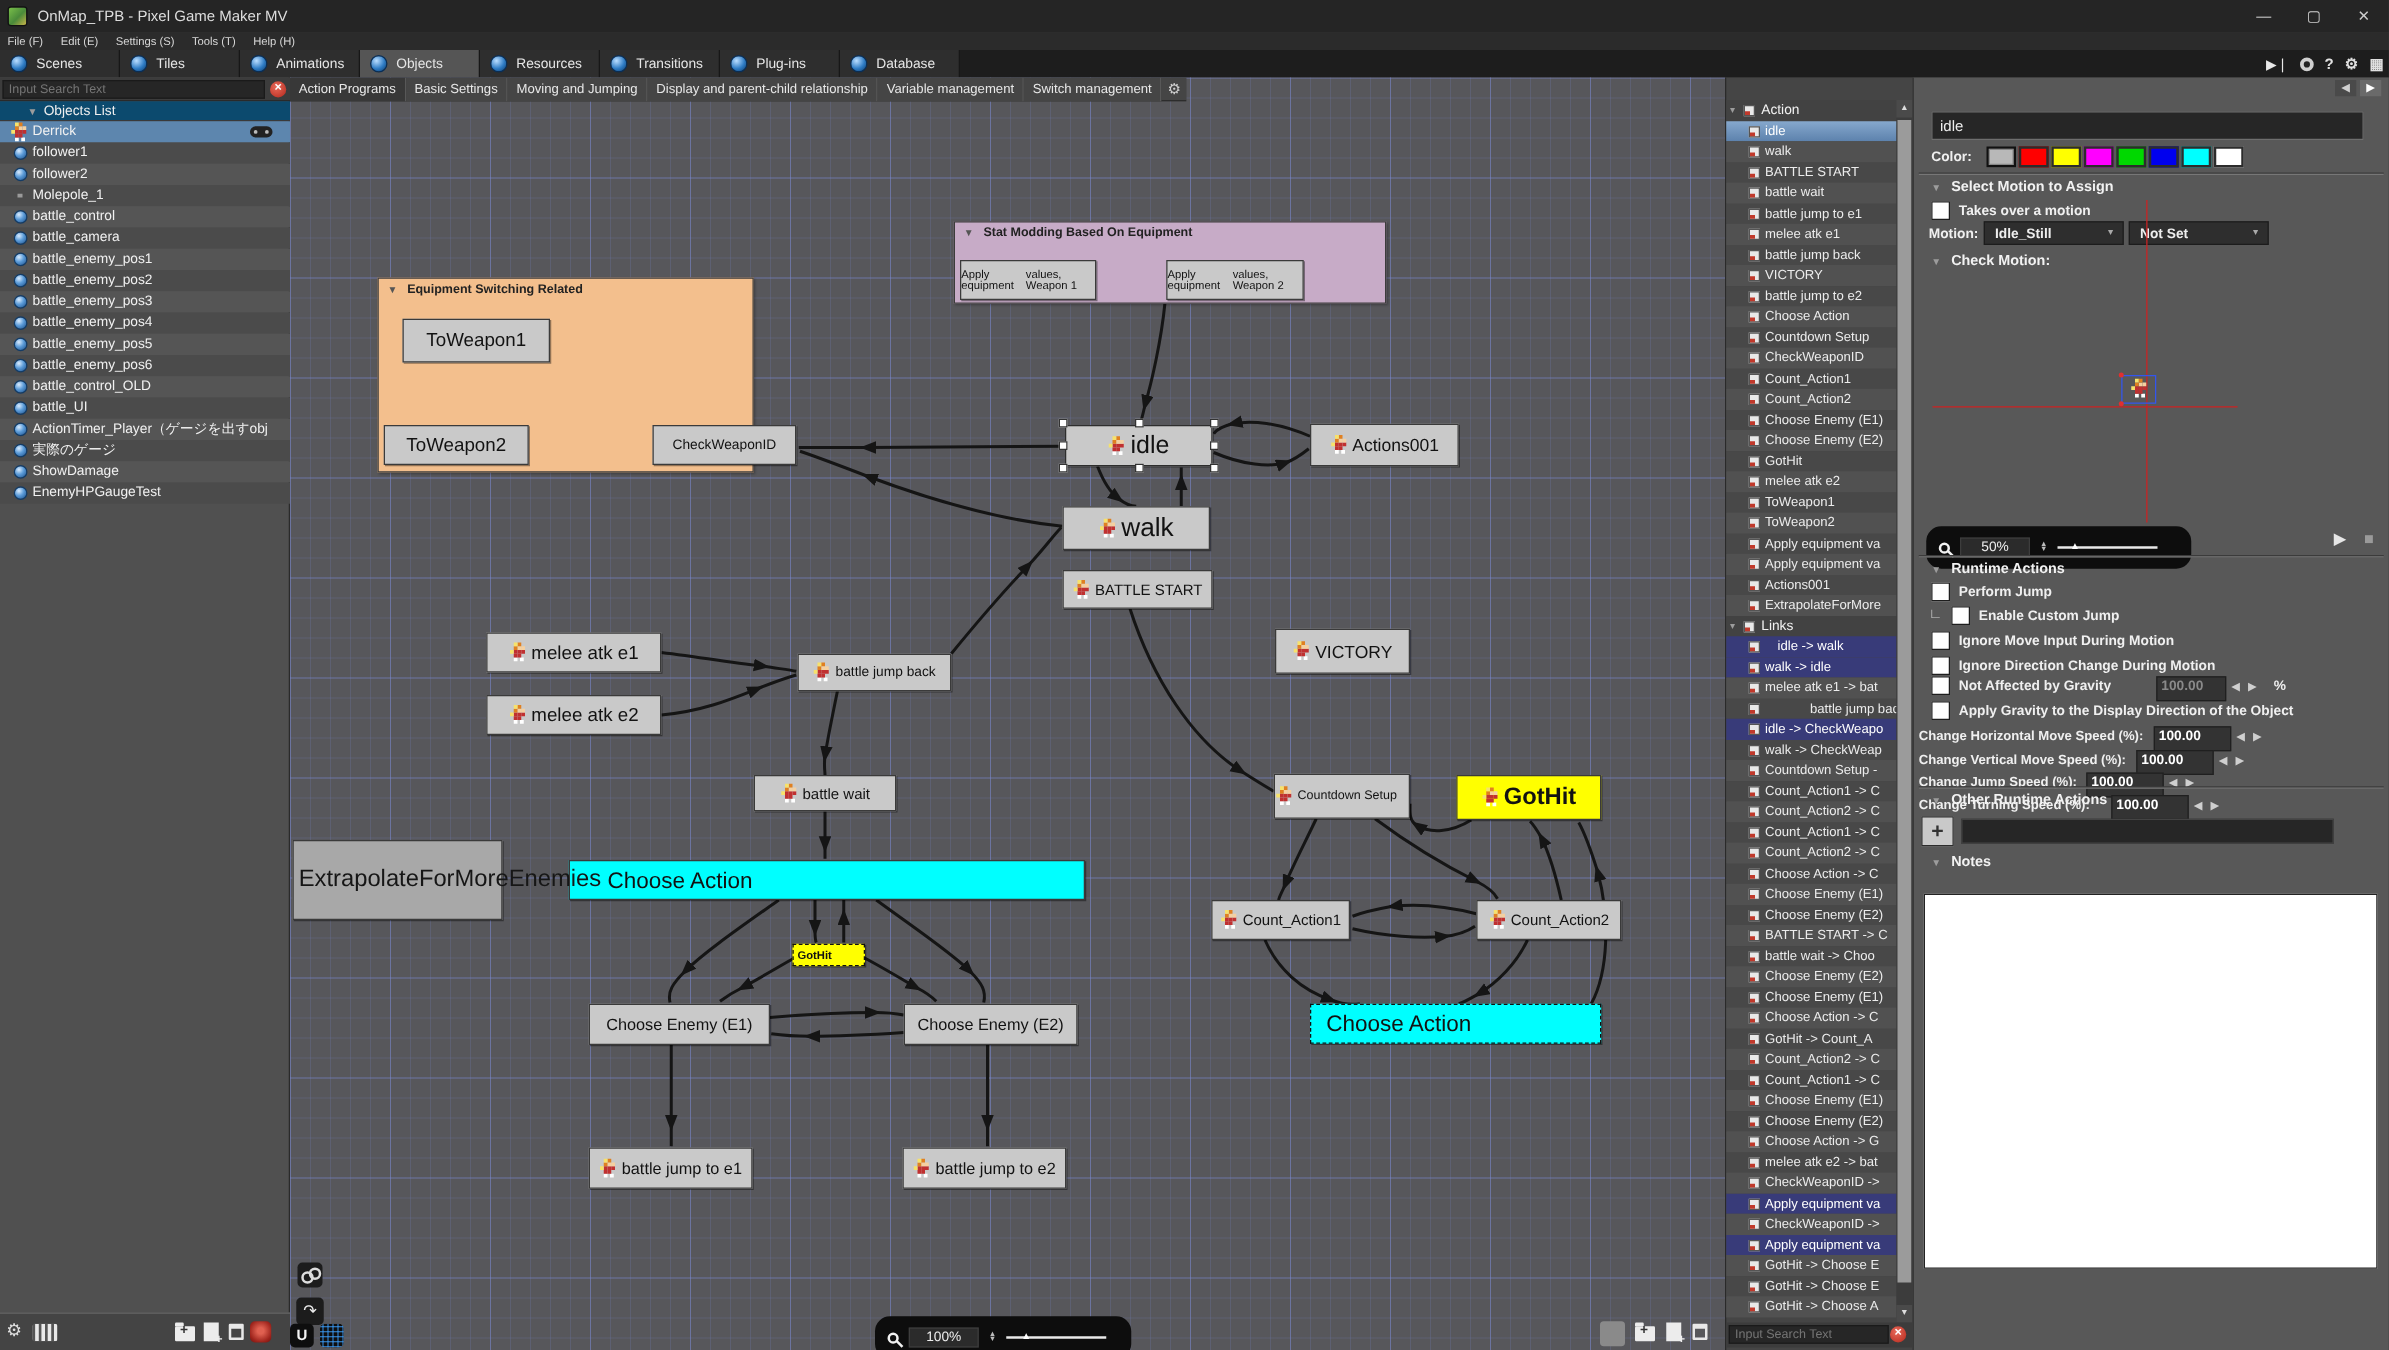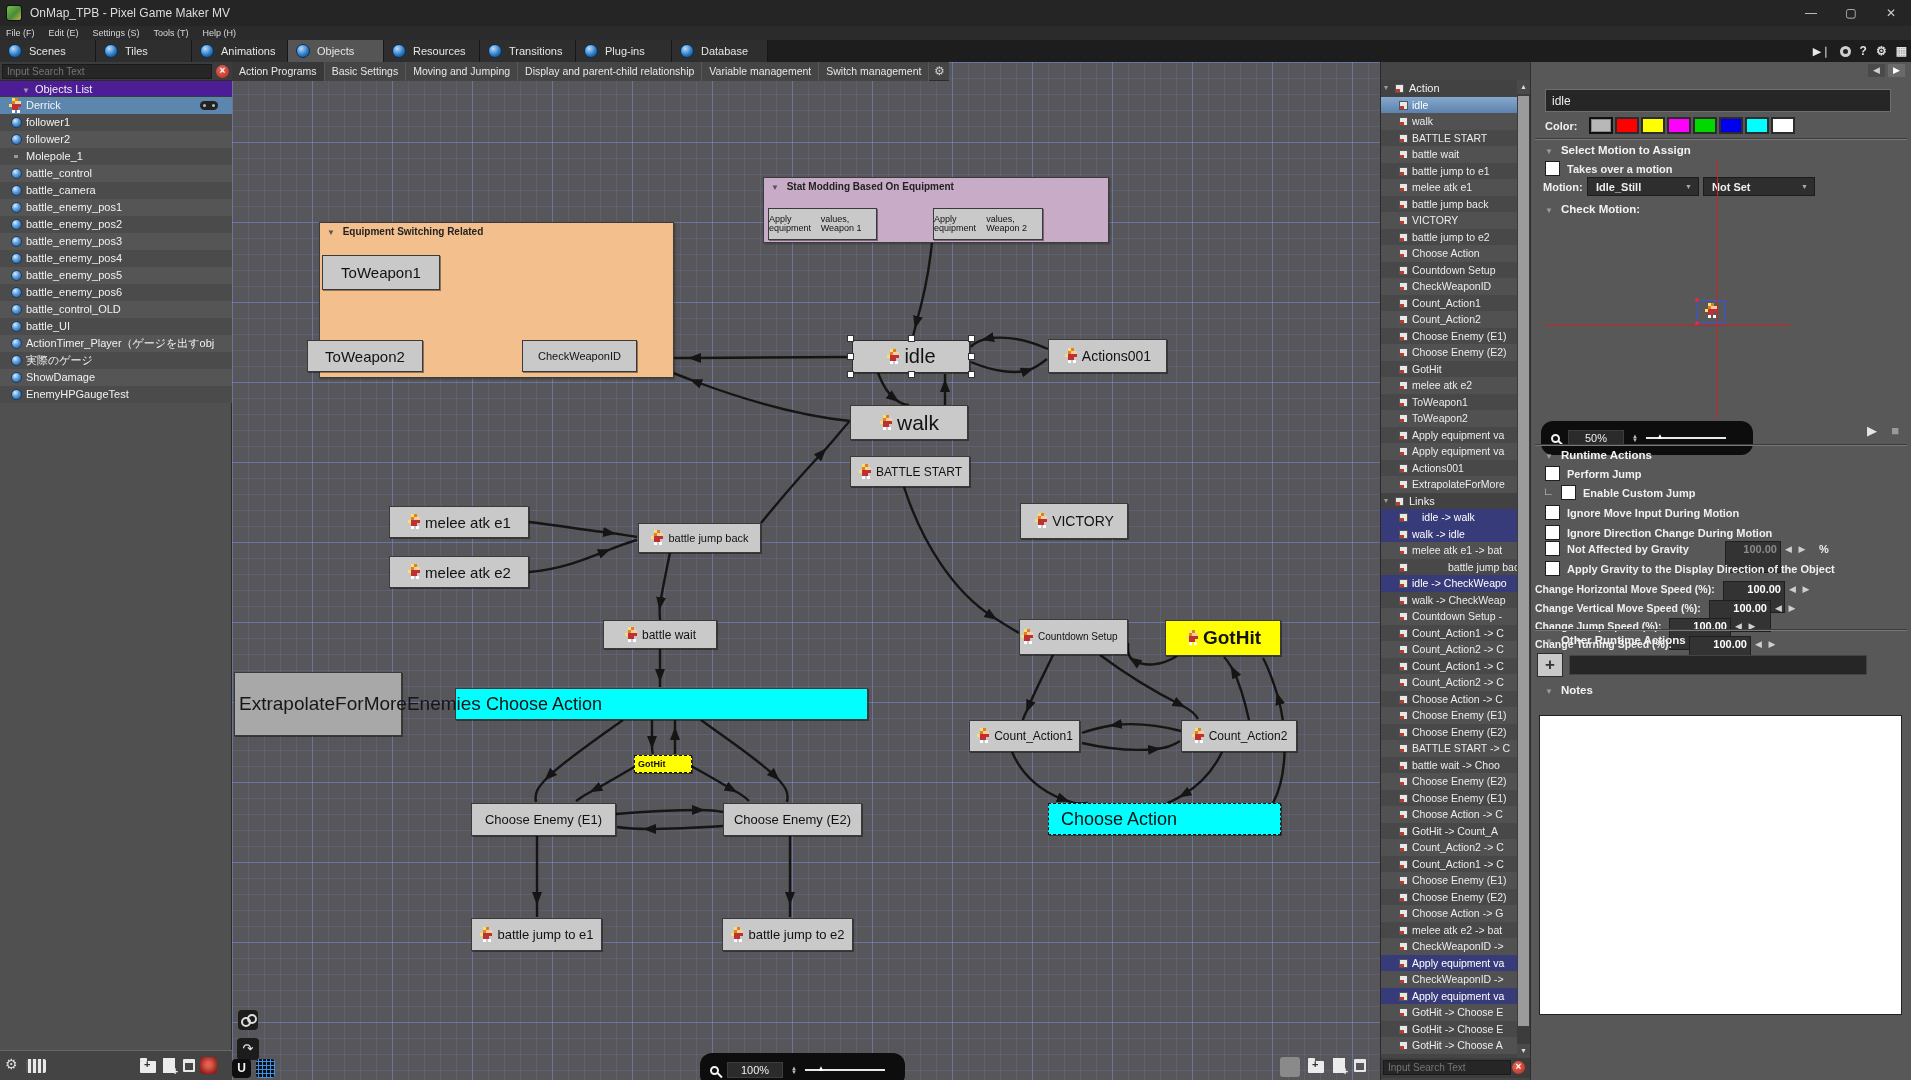--- a/index.html
+++ b/index.html
@@ -26,21 +26,21 @@
   .ring { width:11px; height:11px; border:3px solid #cfcfcf; border-radius:50%; background:#222; }
   .miniglyph { font-size:12px; color:#e0e0e0; font-weight:bold; }
 
   
   #sidebar { position:absolute; left:0; top:62px; width:232px; height:1018px; background:#505050; border-right:1px solid #2a2a2a; }
   #obj-search { position:absolute; left:0; top:0; width:232px; height:19px; background:#3c3c3c; border-bottom:1px solid #2a2a2a; }
   #obj-search input, #act-search input { position:absolute; left:2px; top:2px; width:210px; height:15px; background:#262626;
     border:1px solid #1a1a1a; color:#cfcfcf; font-size:10px; padding:0 4px; font-family:inherit; }
   .clear-x { position:absolute; right:3px; top:3px; width:13px; height:13px; background:radial-gradient(circle at 40% 35%, #e86a5a, #b5271b); border-radius:50%;
     color:#fff; font-size:10px; line-height:12px; text-align:center; font-weight:bold; }
-  #obj-header { position:absolute; left:0; top:19px; width:232px; height:16px; background:#4c1d95; color:#efefef; font-size:11px;
+  #obj-header { position:absolute; left:0; top:19px; width:232px; height:16px; background:#0c4a6e; color:#efefef; font-size:11px;
     line-height:16px; padding-left:22px; border-bottom:1px solid #3a3a3a; }
   .tri { color:#9c9c9c; font-size:8px; margin-right:5px; }
   #obj-rows { position:absolute; left:0; top:35px; width:232px; }
   .orow { position:relative; width:232px; height:17px; font-size:11px; color:#f1f1f1; line-height:17px; }
   .orow:nth-child(odd){ background:#555; } .orow:nth-child(even){ background:#4b4b4b; }
   .orow.sel { background:#5d86ae; }
   .orow .lbl { position:absolute; left:26px; white-space:nowrap; }
   .sphere { position:absolute; left:11px; top:3px; width:11px; height:11px; border-radius:50%;
     background:radial-gradient(circle at 35% 30%, #d9ecff, #5b9bd8 45%, #1b4f8a); border:1px solid #143c66; }
   .dash-ico { position:absolute; left:14px; top:7px; width:4px; height:3px; background:#9a9a9a; }
@@ -118,22 +118,22 @@
     color:#eee; font-size:12px; padding:0 6px; font-family:inherit; }
   .plabel { position:absolute; font-size:11px; font-weight:bold; color:#f0f0f0; }
   .swatch { position:absolute; top:55px; width:24px; height:17px; border:2px solid #2c2c2c; }
   .swatch.selset { border-color:#111; box-shadow:inset 0 0 0 1px #888; }
   .phead { position:absolute; font-size:11.5px; font-weight:bold; color:#f2f2f2; }
   .phead .tri { margin-right:8px; }
   .cb { position:absolute; width:15px; height:15px; background:#fff; border:1px solid #1e1e1e; }
   .ddown { position:absolute; height:19px; background:#2e2e2e; border:1px solid #1c1c1c; color:#eee; font-size:11px; font-weight:bold;
     line-height:18px; padding-left:8px; }
   .ddown:after { content:'▼'; position:absolute; right:6px; top:0; font-size:7px; color:#aaa; }
-  .num-in { position:absolute; height:32px; background:#333; border:1px solid #1f1f1f; color:#fff; font-size:11px; font-weight:bold;
-    text-align:right; padding:0 3px; line-height:15px; }
+  .num-in { position:absolute; height:20px; background:#333; border:1px solid #1f1f1f; color:#fff; font-size:11px; font-weight:bold;
+    padding:0 3px; line-height:15px; }
   .num-in.dis { color:#8a8a8a; }
   .arrpair { position:absolute; font-size:9px; color:#cfcfcf; letter-spacing:2px; }
   .divider { position:absolute; left:4px; width:372px; height:2px; background:#3b3b3b; border-bottom:1px solid #777; }
   #notes-area { position:absolute; left:8px; top:653px; width:363px; height:300px; background:#fff; border:1px solid #222; }
   .redline { position:absolute; background:#cc2222; }
   #prev-sprite { position:absolute; left:1697px; top:300px; width:28px; height:23px; border:1px solid #3355ee; z-index:3; }
   .reddot { position:absolute; width:4px; height:4px; background:#e03030; border-radius:50%; }
   #plus-btn { position:absolute; left:6px; top:591px; width:26px; height:24px; background:#c9c9c9; border:1px solid #2d2d2d;
     color:#333; font-size:17px; font-weight:bold; text-align:center; line-height:22px; }
   #other-bar { position:absolute; left:38px; top:593px; width:298px; height:20px; background:#262626; border:1px solid #444; }
@@ -360,21 +360,21 @@
   <div id="subtabs">
       <div class="subtab active">Action Programs</div>
       <div class="subtab">Basic Settings</div>
       <div class="subtab">Moving and Jumping</div>
       <div class="subtab">Display and parent-child relationship</div>
       <div class="subtab">Variable management</div>
       <div class="subtab">Switch management</div>
       <div id="subtab-gear">⚙</div>
     </div>
   <div id="nodes-layer">
-      <div class="group" style="left: 87px; top: 160px; width: 355px; height: 156px; background: rgb(243, 191, 141);">
+      <div class="group" style="left: 70px; top: 160px; width: 301px; height: 156px; background: rgb(243, 191, 141);">
         <div class="gtitle"><span class="tri">▼</span><span> Equipment Switching Related</span></div>
       </div>
       <div class="group" style="left: 531px; top: 115px; width: 346px; height: 66px; background: rgb(199, 171, 199);">
         <div class="gtitle"><span class="tri">▼</span><span> Stat Modding Based On Equipment</span></div>
       </div>
       <div class="node" style="left: 90px; top: 193px; width: 118px; height: 35px; font-size: 15px;">
         <span>ToWeapon1</span>
       </div>
       <div class="node" style="left: 75px; top: 278px; width: 116px; height: 32px; font-size: 15px;">
         <span>ToWeapon2</span>

